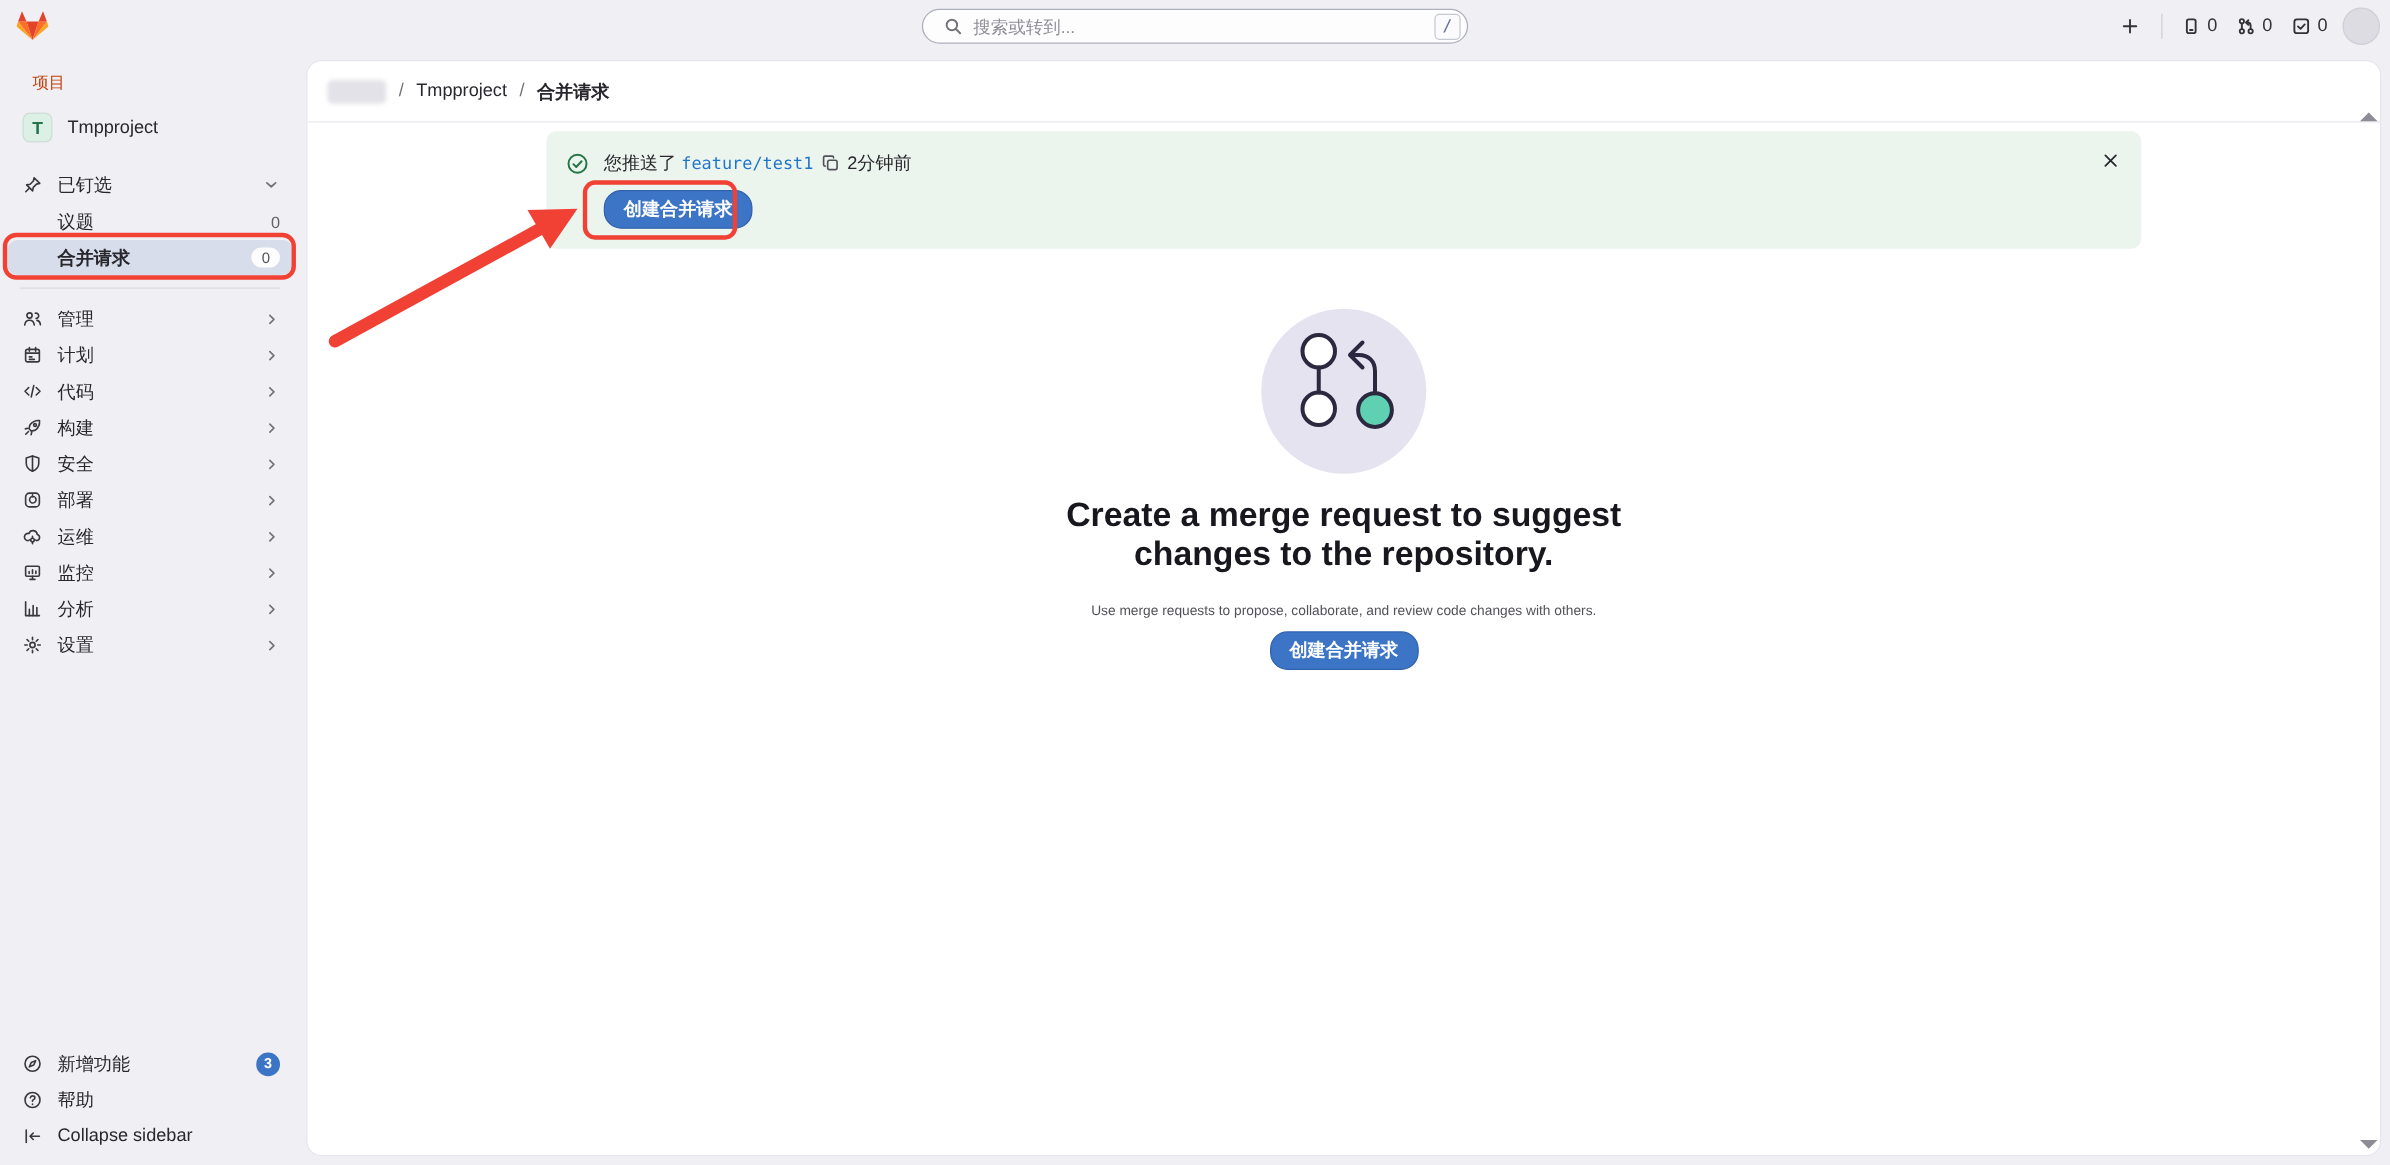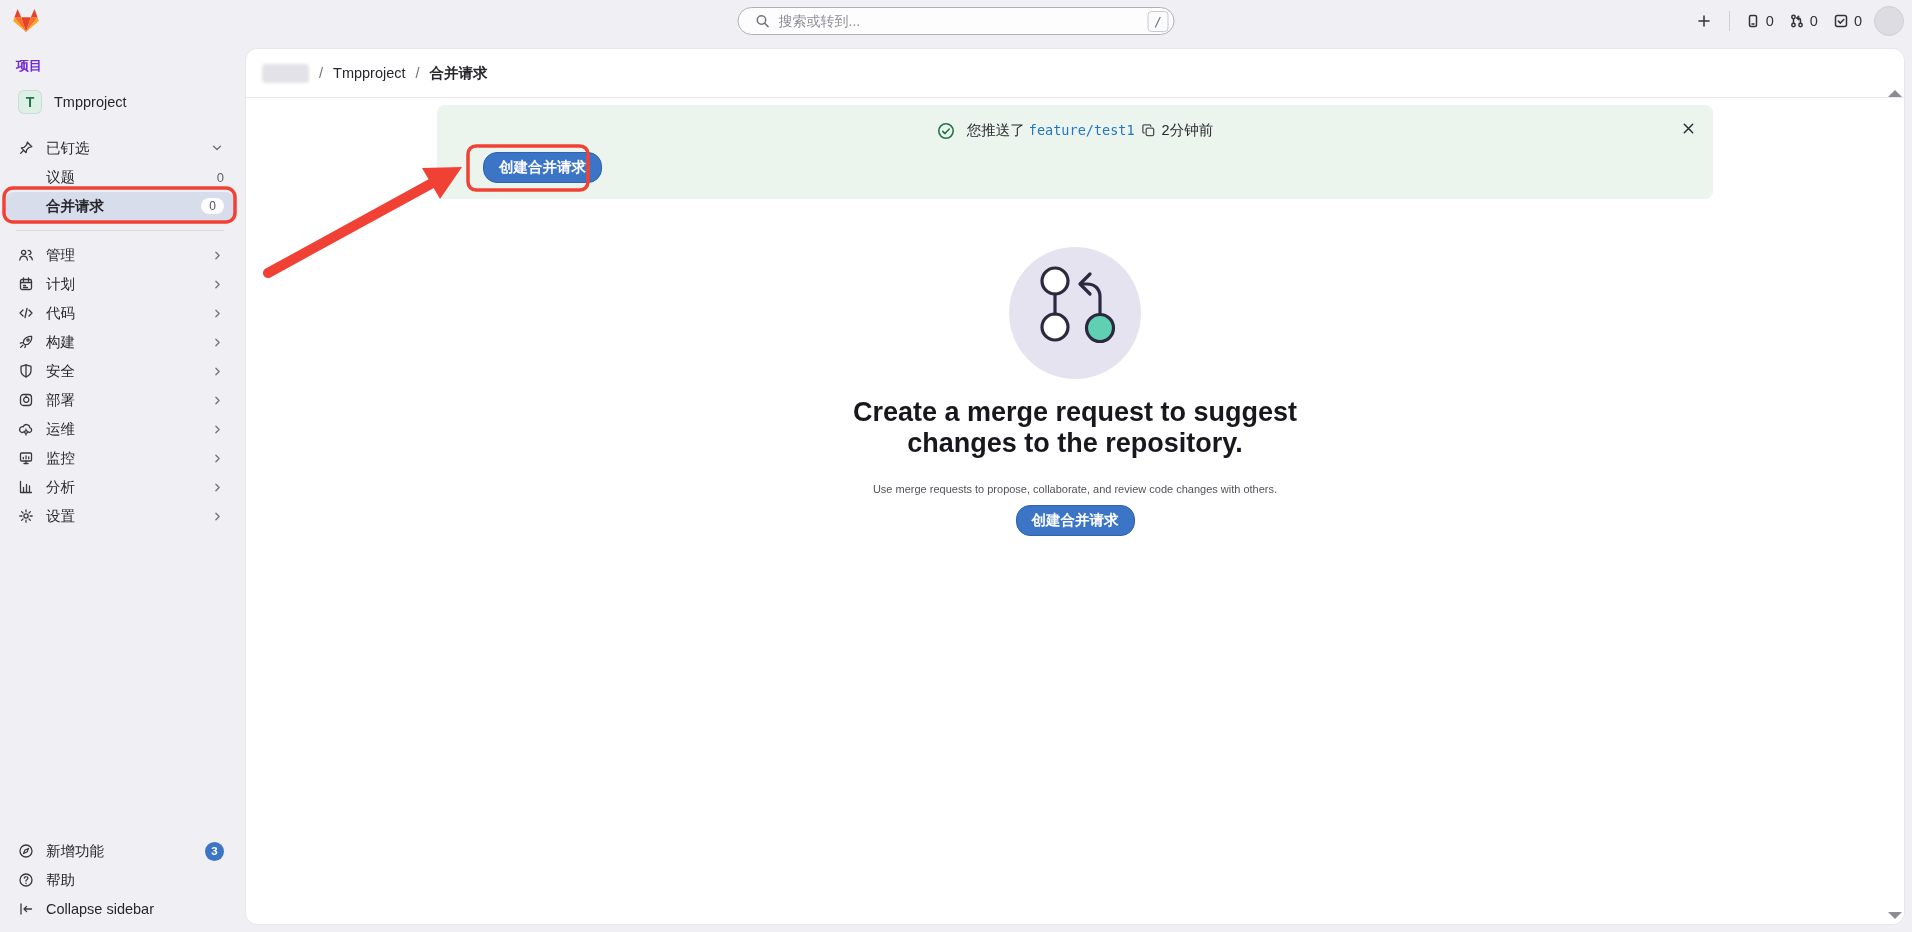--- a/index.html
+++ b/index.html
@@ -32,21 +32,21 @@
     display:flex; align-items:center; justify-content:center;
   }
   .tb-right { position:absolute; right:8px; top:0; height:41px; display:flex; align-items:center; gap:9px; }
   .tb-btn { width:26px; height:26px; border-radius:5px; display:flex; align-items:center; justify-content:center; cursor:pointer; }
   .tb-sep { width:1px; height:20px; background:#cfced6; margin:0 3px; }
   .tb-count { display:flex; align-items:center; gap:5px; padding:0 3px; cursor:pointer; font-size:14.5px; color:#333238; }
   .avatar { width:30px; height:30px; border-radius:50%; background:#dddce3; border:1px solid #d0cfd7; cursor:pointer; }
 
   
   .sidebar { position:absolute; left:0; top:41px; width:240px; bottom:0; font-size:14.5px; }
-  .sb-section { padding:16px 16px 10px; font-size:13px; font-weight:bold; color:#6d28d9; }
+  .sb-section { padding:16px 16px 10px; font-size:13px; font-weight:normal; color:#c2410c;margin-left:10px; }
   .sb-row {
     display:flex; align-items:center; gap:12px; height:28px; margin:1px 6px;
     padding:0 10px 0 12px; border-radius:8px; cursor:pointer; color:#28272d;
   }
   .sb-row .lbl { flex:1; white-space:nowrap; }
   .sb-row.indent { padding-left:40px; }
   .sb-row.selected { background:#d7ddea; font-weight:bold; }
   .sb-count { font-size:13px; color:#626168; }
   .sb-pill { background:#fdfdfe; color:#535158; font-size:12px; font-weight:normal; border-radius:9px; padding:1px 8px; }
   .sb-chev { color:#737278; display:flex; }
@@ -69,21 +69,21 @@
   }
   .breadcrumb { height:49px; display:flex; align-items:center; gap:10px; padding:0 16px; font-size:14.5px; border-bottom:1px solid #e9e8ee; }
   .bc-redacted { width:47px; height:19px; border-radius:4px; background:#e3e2e8; filter:blur(1.5px); }
   .bc-sep { color:#737278; }
   .bc-link { color:#28272d; cursor:pointer; }
   .bc-current { font-weight:bold; }
   .content { width:1276px; margin:0 auto; }
 
   
   .banner { margin-top:7px; background:#ecf4ee; border-radius:8px; padding:16px; position:relative; }
-  .banner-row1 { display:flex; align-items:flex-start; gap:12px; font-size:14.5px; color:#28272d;justify-content:center; }
+  .banner-row1 { display:flex; align-items:flex-start; gap:12px; font-size:14.5px; color:#28272d; }
   .branch-code { font-family:"DejaVu Sans Mono",monospace; font-size:13.5px; color:#1f75cb; }
   .copy-btn { display:inline-flex; vertical-align:-3px; margin:0 2px; cursor:pointer; }
   .banner-close { position:absolute; top:10px; right:12px; width:26px; height:26px; display:flex; align-items:center; justify-content:center; cursor:pointer; border-radius:5px; }
   .btn-blue {
     margin:12px 0 0 30px; height:31px; padding:0 15px; background:#3c74c6; color:#fff;
     border:1px solid #3062ad; border-radius:14px; font-size:14.5px; font-weight:bold; cursor:pointer;
     display:inline-flex; align-items:center;
   }
 
   

